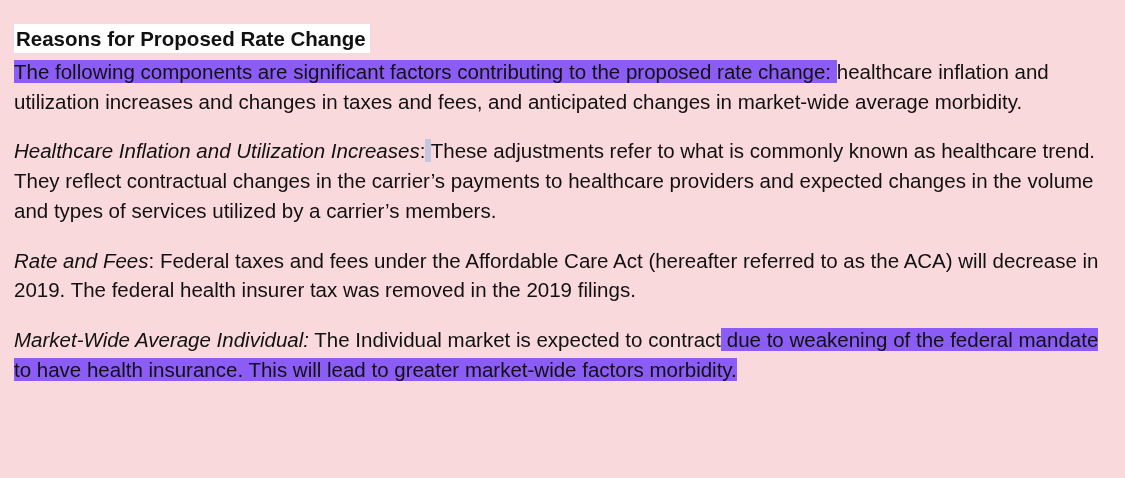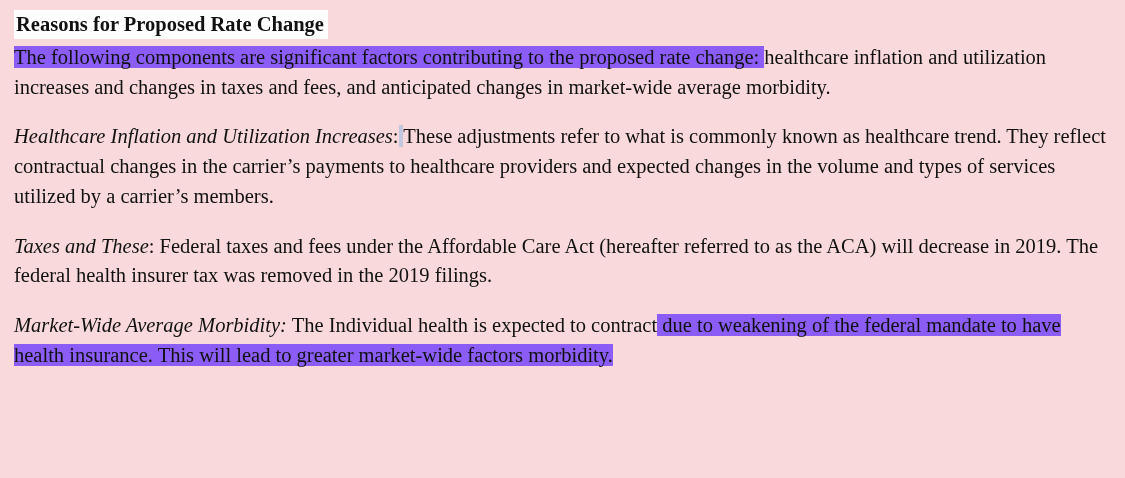--- a/index.html
+++ b/index.html
@@ -12,22 +12,21 @@
     background: #f9d9dc;
     font-family: "Liberation Sans", sans-serif;
     overflow: hidden;
   }
   .page {
     position: relative;
     width: 1125px;
     height: 478px;
     background: #f9d9dc;
     box-sizing: border-box;
-    padding: 10px 18px 0 14px;
-    font-family: Liberation Serif, serif;
+    padding: 24px 18px 0 14px;
   }
   .doc-title {
     font-size: 20.5px;
     font-weight: bold;
     color: #111111;
     line-height: 1.32;
     display: inline-block;
     background: #ffffff;
     padding: 1px 4px 1px 2px;
     margin-bottom: 2px;
@@ -71,20 +70,20 @@
 
   <p class="para p-first">
     <span class="hl">The following components are significant factors contributing to the proposed rate change: </span><span class="run">healthcare inflation and utilization increases and changes in taxes and fees, and anticipated changes in market-wide average morbidity.</span>
   </p>
 
   <p class="para">
     <span class="it">Healthcare Inflation and Utilization Increases</span><span class="run">:</span><span class="hl-blue"> </span><span class="run">These adjustments refer to what is commonly known as healthcare trend. They reflect contractual changes in the carrier’s payments to healthcare providers and expected changes in the volume and types of services utilized by a carrier’s members.</span>
   </p>
 
   <p class="para">
-    <span class="it">Taxes and These</span><span class="run">: Federal taxes and fees under the Affordable Care Act (hereafter referred to as the ACA) will decrease in 2019. The federal health insurer tax was removed in the 2019 filings.</span>
+    <span class="it">Rate and Fees</span><span class="run">: Federal taxes and fees under the Affordable Care Act (hereafter referred to as the ACA) will decrease in 2019. The federal health insurer tax was removed in the 2019 filings.</span>
   </p>
 
   <p class="para">
-    <span class="it">Market-Wide Average Morbidity:</span><span class="run"> The Individual health is expected to contract</span><span class="hl"> due to weakening of the federal mandate to have health insurance.</span><span class="hl"> This will lead to greater market-wide factors morbidity.</span>
+    <span class="it">Market-Wide Average Individual:</span><span class="run"> The Individual market is expected to contract</span><span class="hl"> due to weakening of the federal mandate to have health insurance.</span><span class="hl"> This will lead to greater market-wide factors morbidity.</span>
   </p>
 
 </div>
 
 </body></html>

